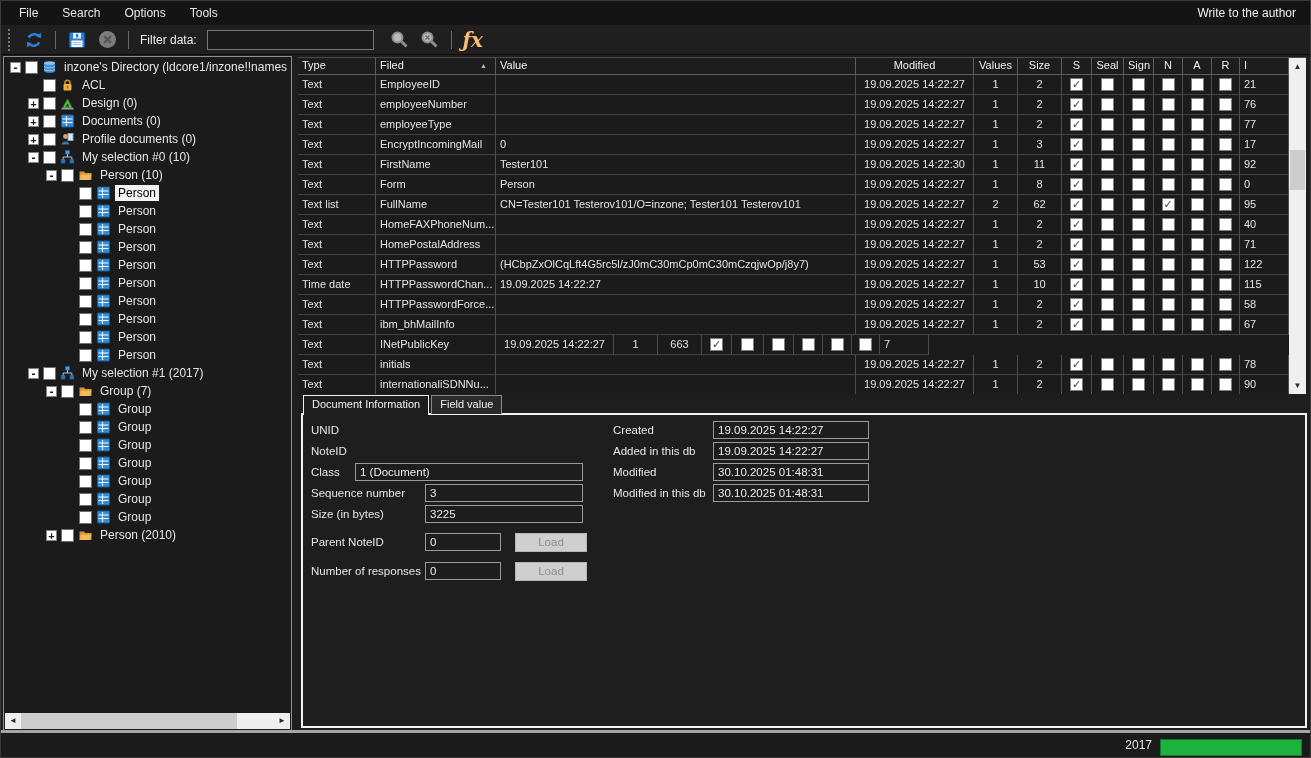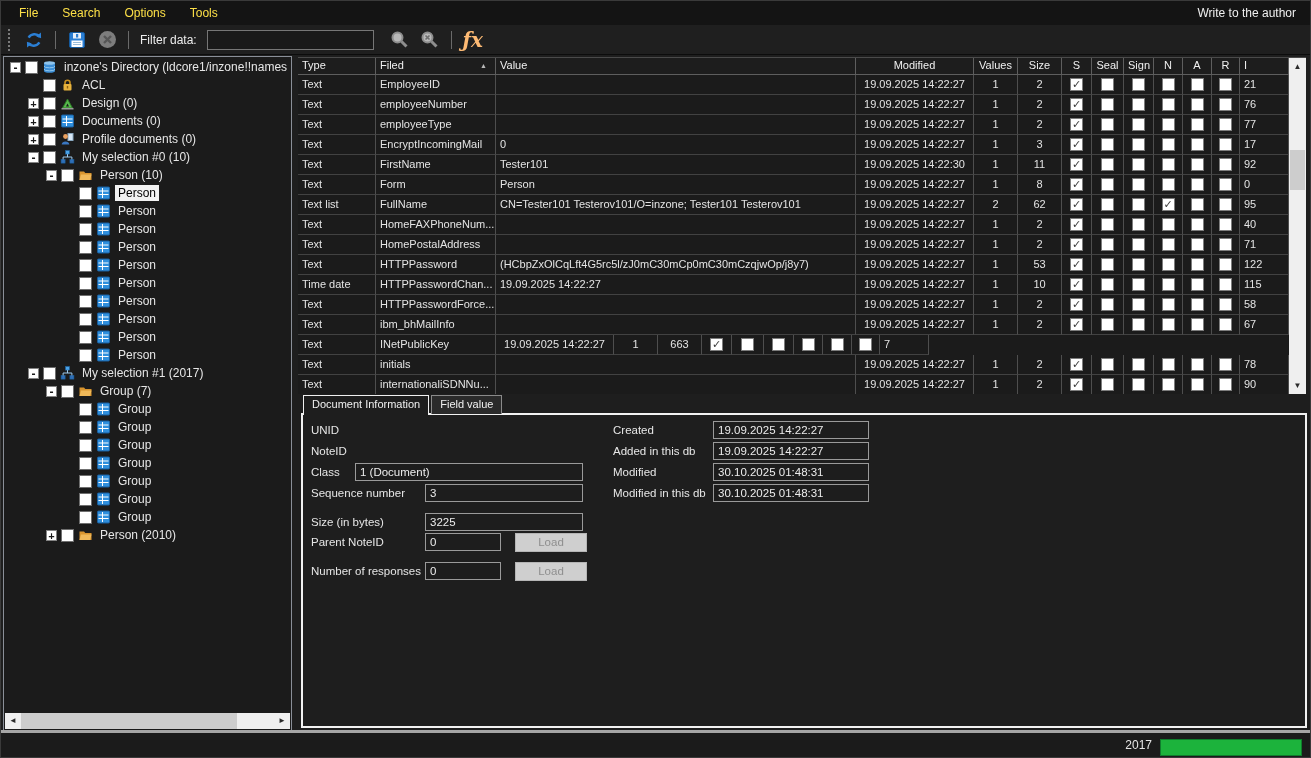--- a/index.html
+++ b/index.html
@@ -5,21 +5,21 @@
   * { margin:0; padding:0; box-sizing:border-box; }
   html,body { width:1311px; height:758px; overflow:hidden; }
   body {
     font-family:"Liberation Sans", sans-serif;
     background:#1e1e1e; color:#e6e6e6; font-size:12px;
     position:relative; border:1px solid #3a3a3a;
   }
   
   .menubar { position:absolute; left:0; top:0; width:1311px; height:24px;
     background:#141414; display:flex; align-items:center; padding:0 6px; }
-  .menu-item { padding:4px 12px; color:#fde047; cursor:default; }
+  .menu-item { padding:4px 12px; color:#e5e5e5; cursor:default; }
   .menu-right { margin-left:auto; padding:4px 10px; color:#f0f0f0; }
   
   .toolbar { position:absolute; left:0; top:24px; width:1311px; height:30px;
     background:#1f1f1f; display:flex; align-items:center; gap:6px; padding:0 4px;
     border-bottom:1px solid #0c0c0c; }
   .grip { width:5px; height:22px; border-left:2px dotted #7a7a7a; margin:0 3px; }
   .tb-sep { width:1px; height:18px; background:#6a6a6a; margin:0 3px; }
   .tb-btn { width:24px; height:24px; display:flex; align-items:center; justify-content:center; }
   .tb-btn svg { display:block; }
   .filter-label { margin:0 4px 0 2px; color:#ececec; }
@@ -982,21 +982,21 @@
       <span class="fld-label" style="position: absolute; left: 0px;">NoteID</span>
     </div>
     <div class="fld-row" style="top: 48px; left: 8px; right: 8px;">
       <span class="fld-label" style="position: absolute; left: 0px;">Class</span>
       <input class="fld-input" type="text" readonly="" value="1 (Document)" style="position: absolute; left: 44px; width: 228px;">
     </div>
     <div class="fld-row" style="top: 69px; left: 8px; right: 8px;">
       <span class="fld-label" style="position: absolute; left: 0px;">Sequence number</span>
       <input class="fld-input" type="text" readonly="" value="3" style="position: absolute; left: 114px; width: 158px;">
     </div>
-    <div class="fld-row" style="top: 98px; left: 8px; right: 8px;">
+    <div class="fld-row" style="top: 90px; left: 8px; right: 8px;">
       <span class="fld-label" style="position: absolute; left: 0px;">Size (in bytes)</span>
       <input class="fld-input" type="text" readonly="" value="3225" style="position: absolute; left: 114px; width: 158px;">
     </div>
     <div class="fld-row" style="top: 6px; left: 8px; right: 8px;">
       <span class="fld-label" style="position: absolute; left: 302px;">Created</span>
       <input class="fld-input" type="text" readonly="" value="19.09.2025 14:22:27" style="position: absolute; left: 402px; width: 156px;">
     </div>
     <div class="fld-row" style="top: 27px; left: 8px; right: 8px;">
       <span class="fld-label" style="position: absolute; left: 302px;">Added in this db</span>
       <input class="fld-input" type="text" readonly="" value="19.09.2025 14:22:27" style="position: absolute; left: 402px; width: 156px;">

